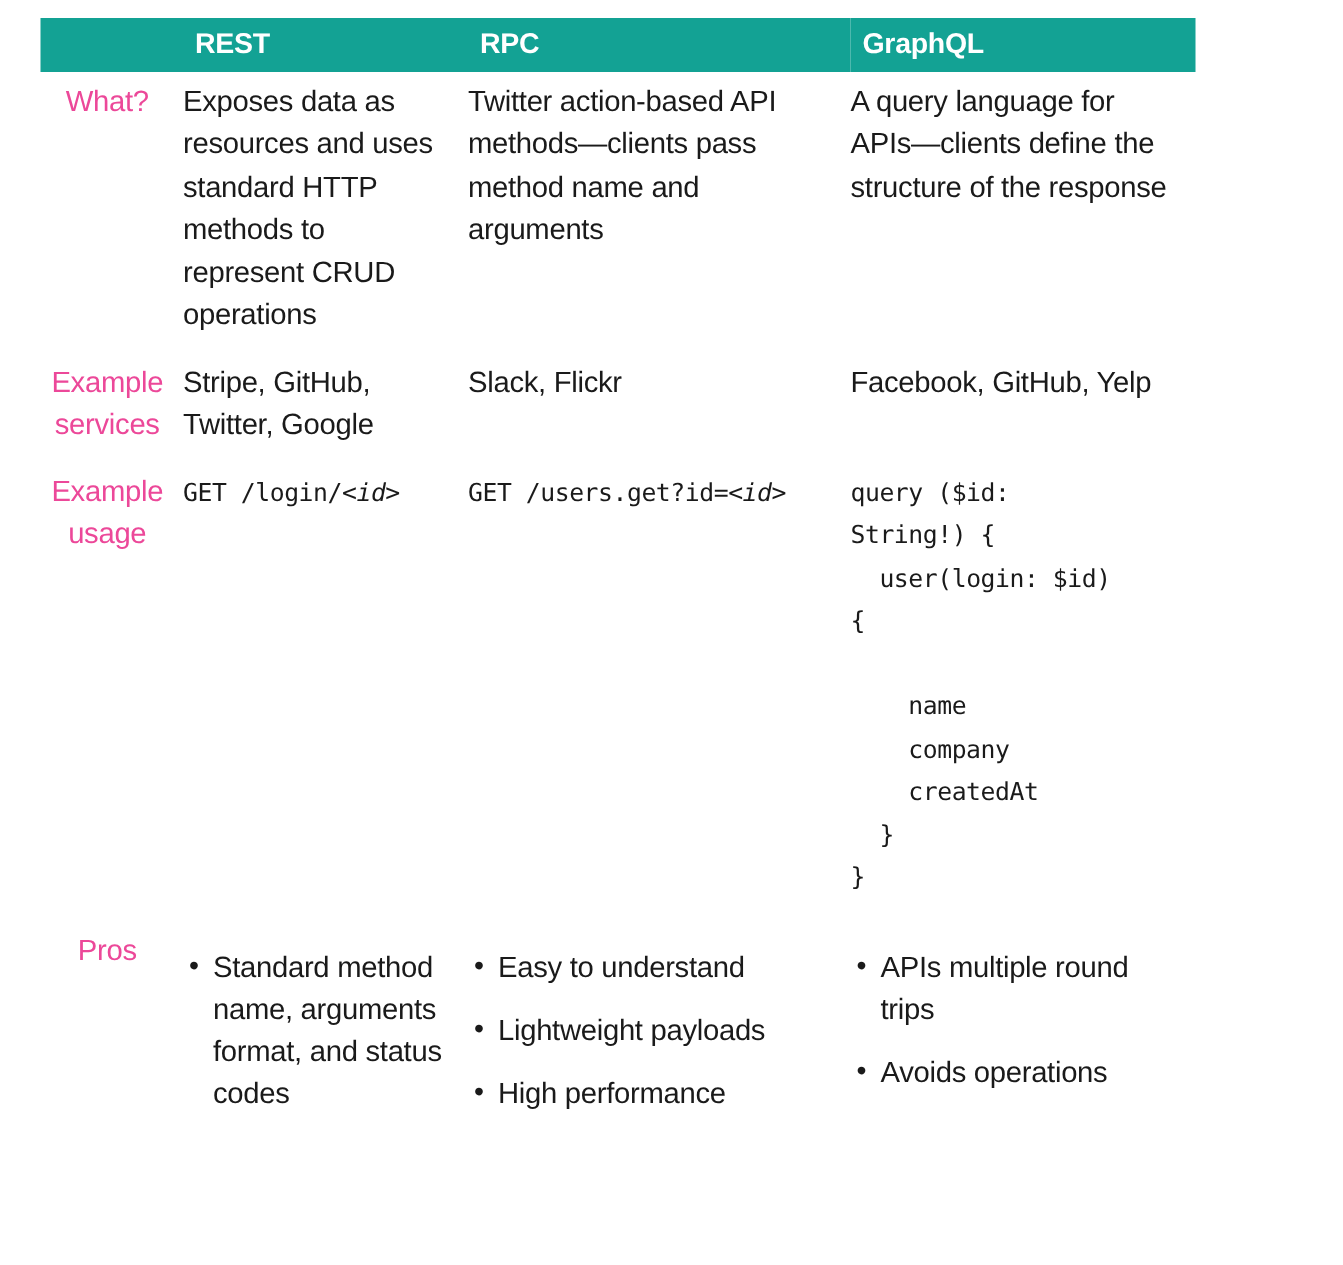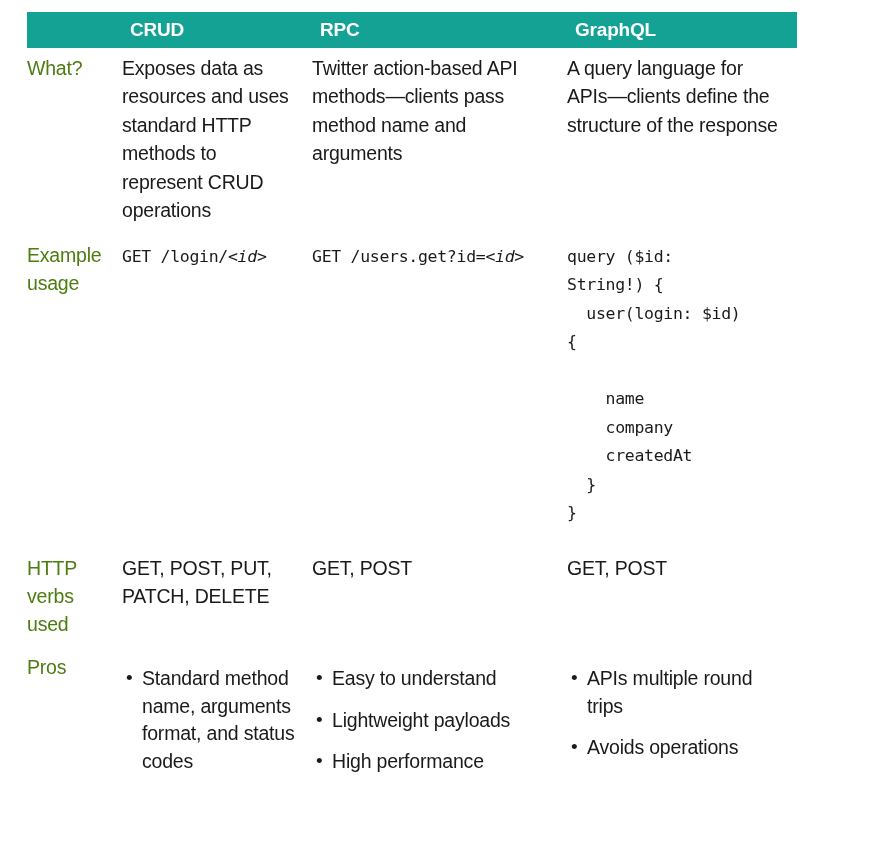--- a/index.html
+++ b/index.html
@@ -55,21 +55,22 @@
     vertical-align: top;
     padding: 8px 12px 8px 0;
     font-size: 19.5px;
     line-height: 1.46;
     letter-spacing: -0.2px;
   }
 
   td.row-label {
     padding-left: 8px;
     padding-right: 6px;
-    color: #4d7c0f;
+    color: #ec4899;
+    text-align: center;
   }
 
   td.cell {
     padding-left: 0;
   }
 
   .mono {
     font-family: "DejaVu Sans Mono", "Liberation Mono", monospace;
     font-size: 16.5px;
     line-height: 1.52;
@@ -114,35 +115,41 @@
     <colgroup>
       <col class="c-label">
       <col class="c-rest">
       <col class="c-rpc">
       <col class="c-graphql">
     </colgroup>
 
     <thead>
       <tr class="header-row">
         <th class="label-head"></th>
-        <th>CRUD</th>
+        <th>REST</th>
         <th>RPC</th>
         <th>GraphQL</th>
       </tr>
     </thead>
 
     <tbody>
 
       <tr class="row-what">
         <td class="cell row-label">What?</td>
         <td class="cell">Exposes data as resources and uses standard HTTP methods to represent CRUD operations</td>
         <td class="cell">Twitter action-based API methods—clients pass method name and arguments</td>
         <td class="cell">A query language for APIs—clients define the structure of the response</td>
       </tr>
 
+      <tr class="row-services">
+        <td class="cell row-label">Example services</td>
+        <td class="cell">Stripe, GitHub, Twitter, Google</td>
+        <td class="cell">Slack, Flickr</td>
+        <td class="cell">Facebook, GitHub, Yelp</td>
+      </tr>
 
       <tr class="row-usage">
         <td class="cell row-label">Example usage</td>
         <td class="cell">
           <span class="mono"><span>GET /login/</span><em>&lt;id&gt;</em></span>
         </td>
         <td class="cell">
           <span class="mono"><span>GET /users.get?id=</span><em>&lt;id&gt;</em></span>
         </td>
         <td class="cell">
@@ -152,26 +159,20 @@
 {
 
     name
     company
     createdAt
   }
 }</span>
         </td>
       </tr>
 
-      <tr class="row-verbs">
-        <td class="cell row-label">HTTP verbs used</td>
-        <td class="cell">GET, POST, PUT, PATCH, DELETE</td>
-        <td class="cell">GET, POST</td>
-        <td class="cell">GET, POST</td>
-      </tr>
 
       <tr class="row-pros">
         <td class="cell row-label pros-label">Pros</td>
         <td class="cell pros-cell">
           <ul class="pros">
             <li><span class="bullet-dot">•</span><span>Standard method name, arguments format, and status codes</span></li>
 
           </ul>
         </td>
         <td class="cell pros-cell">

